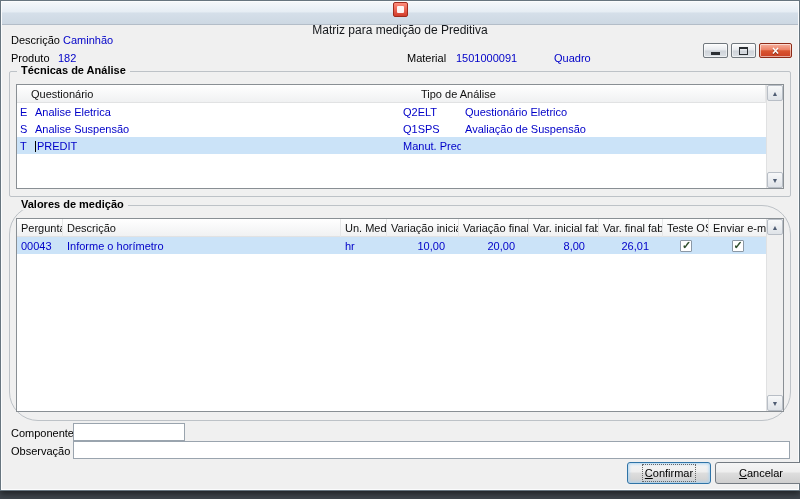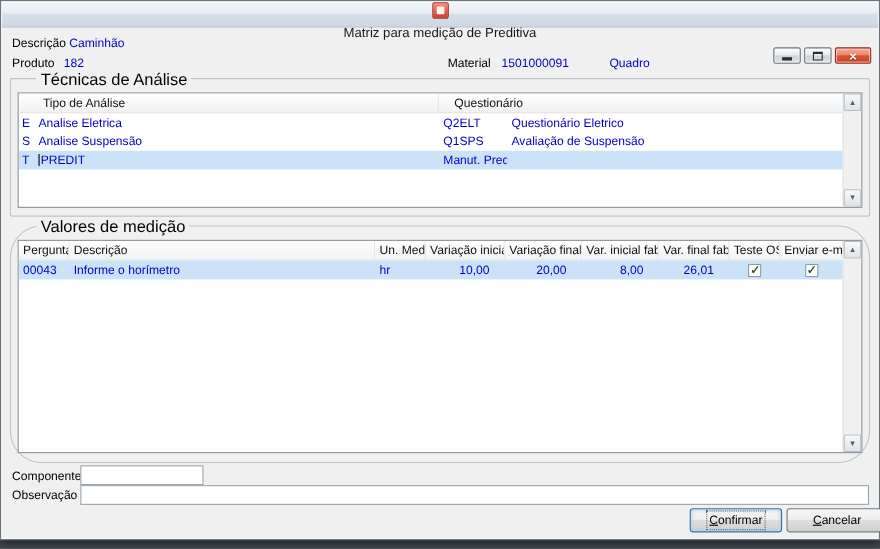--- a/index.html
+++ b/index.html
@@ -49,21 +49,21 @@
   .glyph-close { color:#fff; font-size:12px; font-weight:bold; line-height:1; text-shadow:0 1px 1px rgba(0,0,0,.45); }
   
   .lbl { position:absolute; font-size:11px; color:#000; white-space:nowrap; }
   .val { position:absolute; font-size:11px; color:#0000c8; white-space:nowrap; }
   
   .group {
     position:absolute; border:1px solid #bdc2c7; border-radius:2px; background:#f0f0f0;
   }
   .group-title {
     position:absolute; top:-8px; left:7px; padding:0 4px;
-    background:#f0f0f0; font-size:15px; font-weight:normal; color:#000; white-space:nowrap;margin-left:16px;
+    background:#f0f0f0; font-size:11px; font-weight:bold; color:#000; white-space:nowrap;
   }
   .table {
     position:absolute; left:6px; right:6px; top:12px; bottom:7px;
     background:#fff; border:1px solid #898f94; overflow:hidden;
   }
   .thead {
     display:grid; height:18px; align-items:center;
     background:linear-gradient(#ffffff,#f0f1f2);
     border-bottom:1px solid #e1e2e3;
     font-size:11px; color:#111;
@@ -154,22 +154,22 @@
   <span class="val" style="left:57px; top:51px;">182</span>
 
   <span class="lbl" style="left:406px; top:51px;">Material</span>
   <span class="val" style="left:455px; top:51px;">1501000091</span>
   <span class="val" style="left:553px; top:51px;">Quadro</span>
 
   <div class="group" style="left:8px; top:70px; width:782px; height:126px;">
     <span class="group-title">Técnicas de Análise</span>
     <div class="table t1">
       <div class="thead">
+        <div class="hcell h-quest">Questionário</div>
         <div class="hcell h-tipo">Tipo de Análise</div>
-        <div class="hcell h-quest">Questionário</div>
       </div>
 
       <div class="trow">
         <div class="cell letter">E</div>
         <div class="cell">Analise Eletrica</div>
         <div class="cell">Q2ELT</div>
         <div class="cell">Questionário Eletrico</div>
       </div>
 
       <div class="trow">

